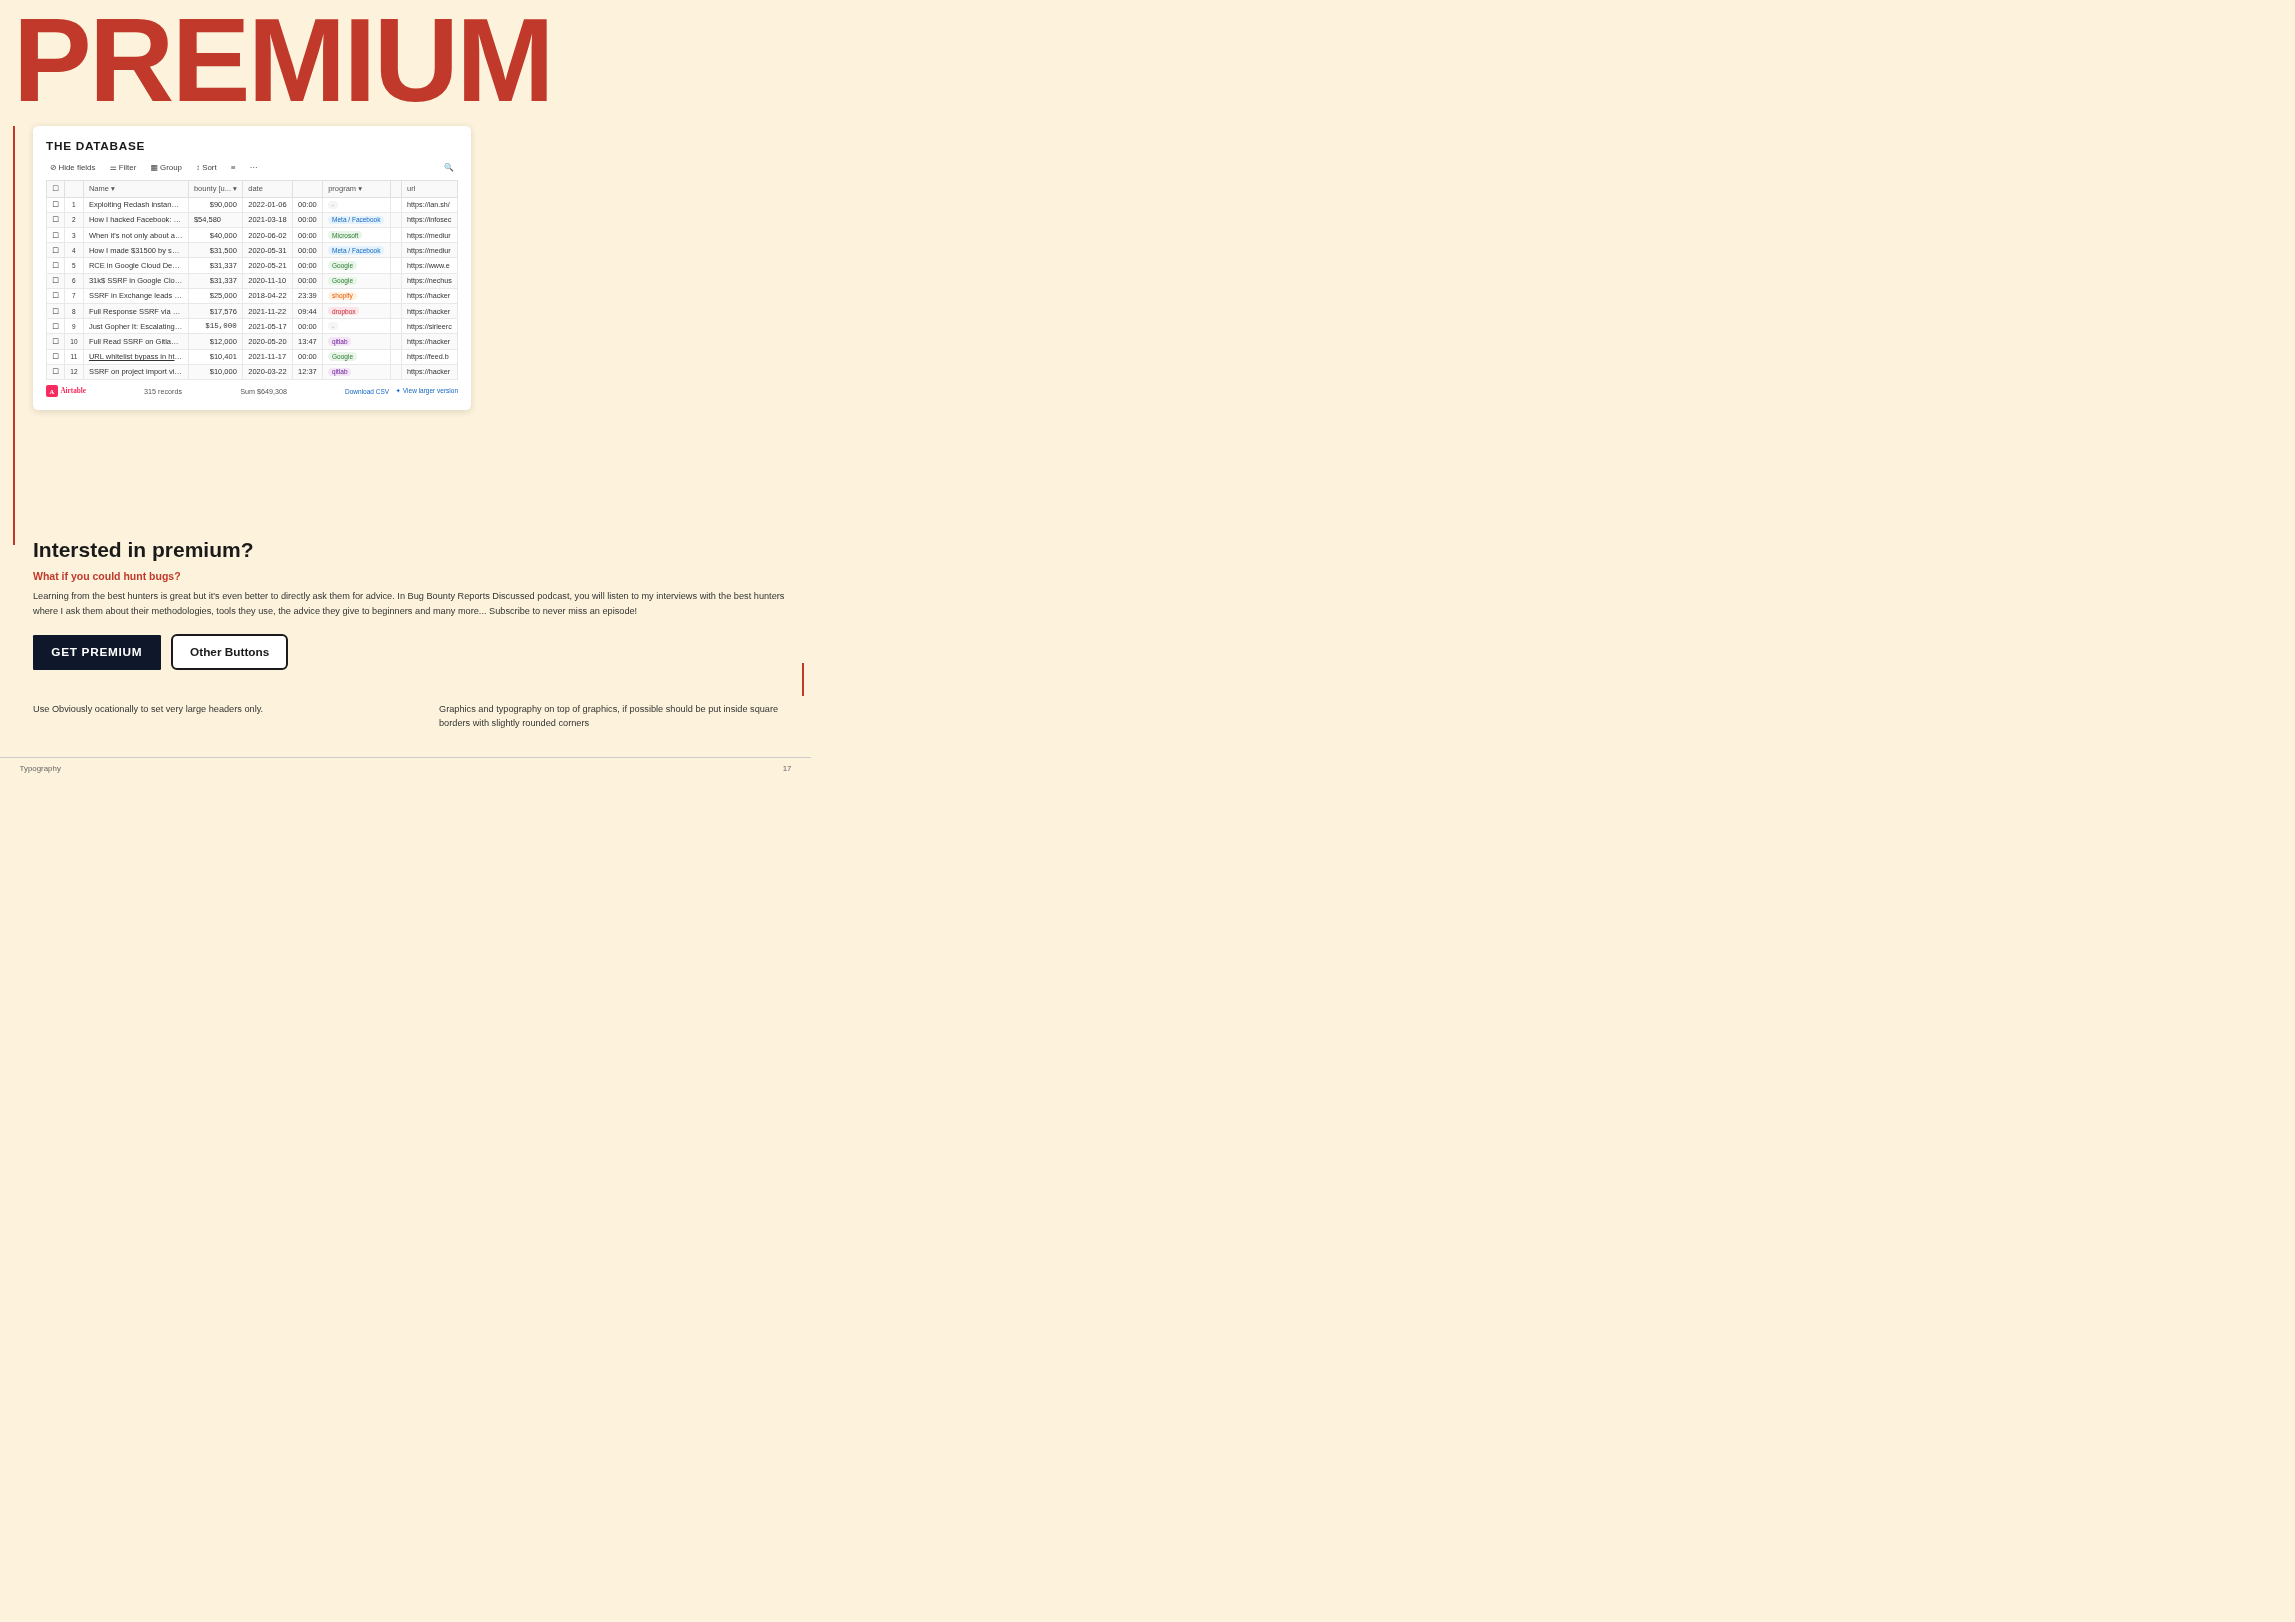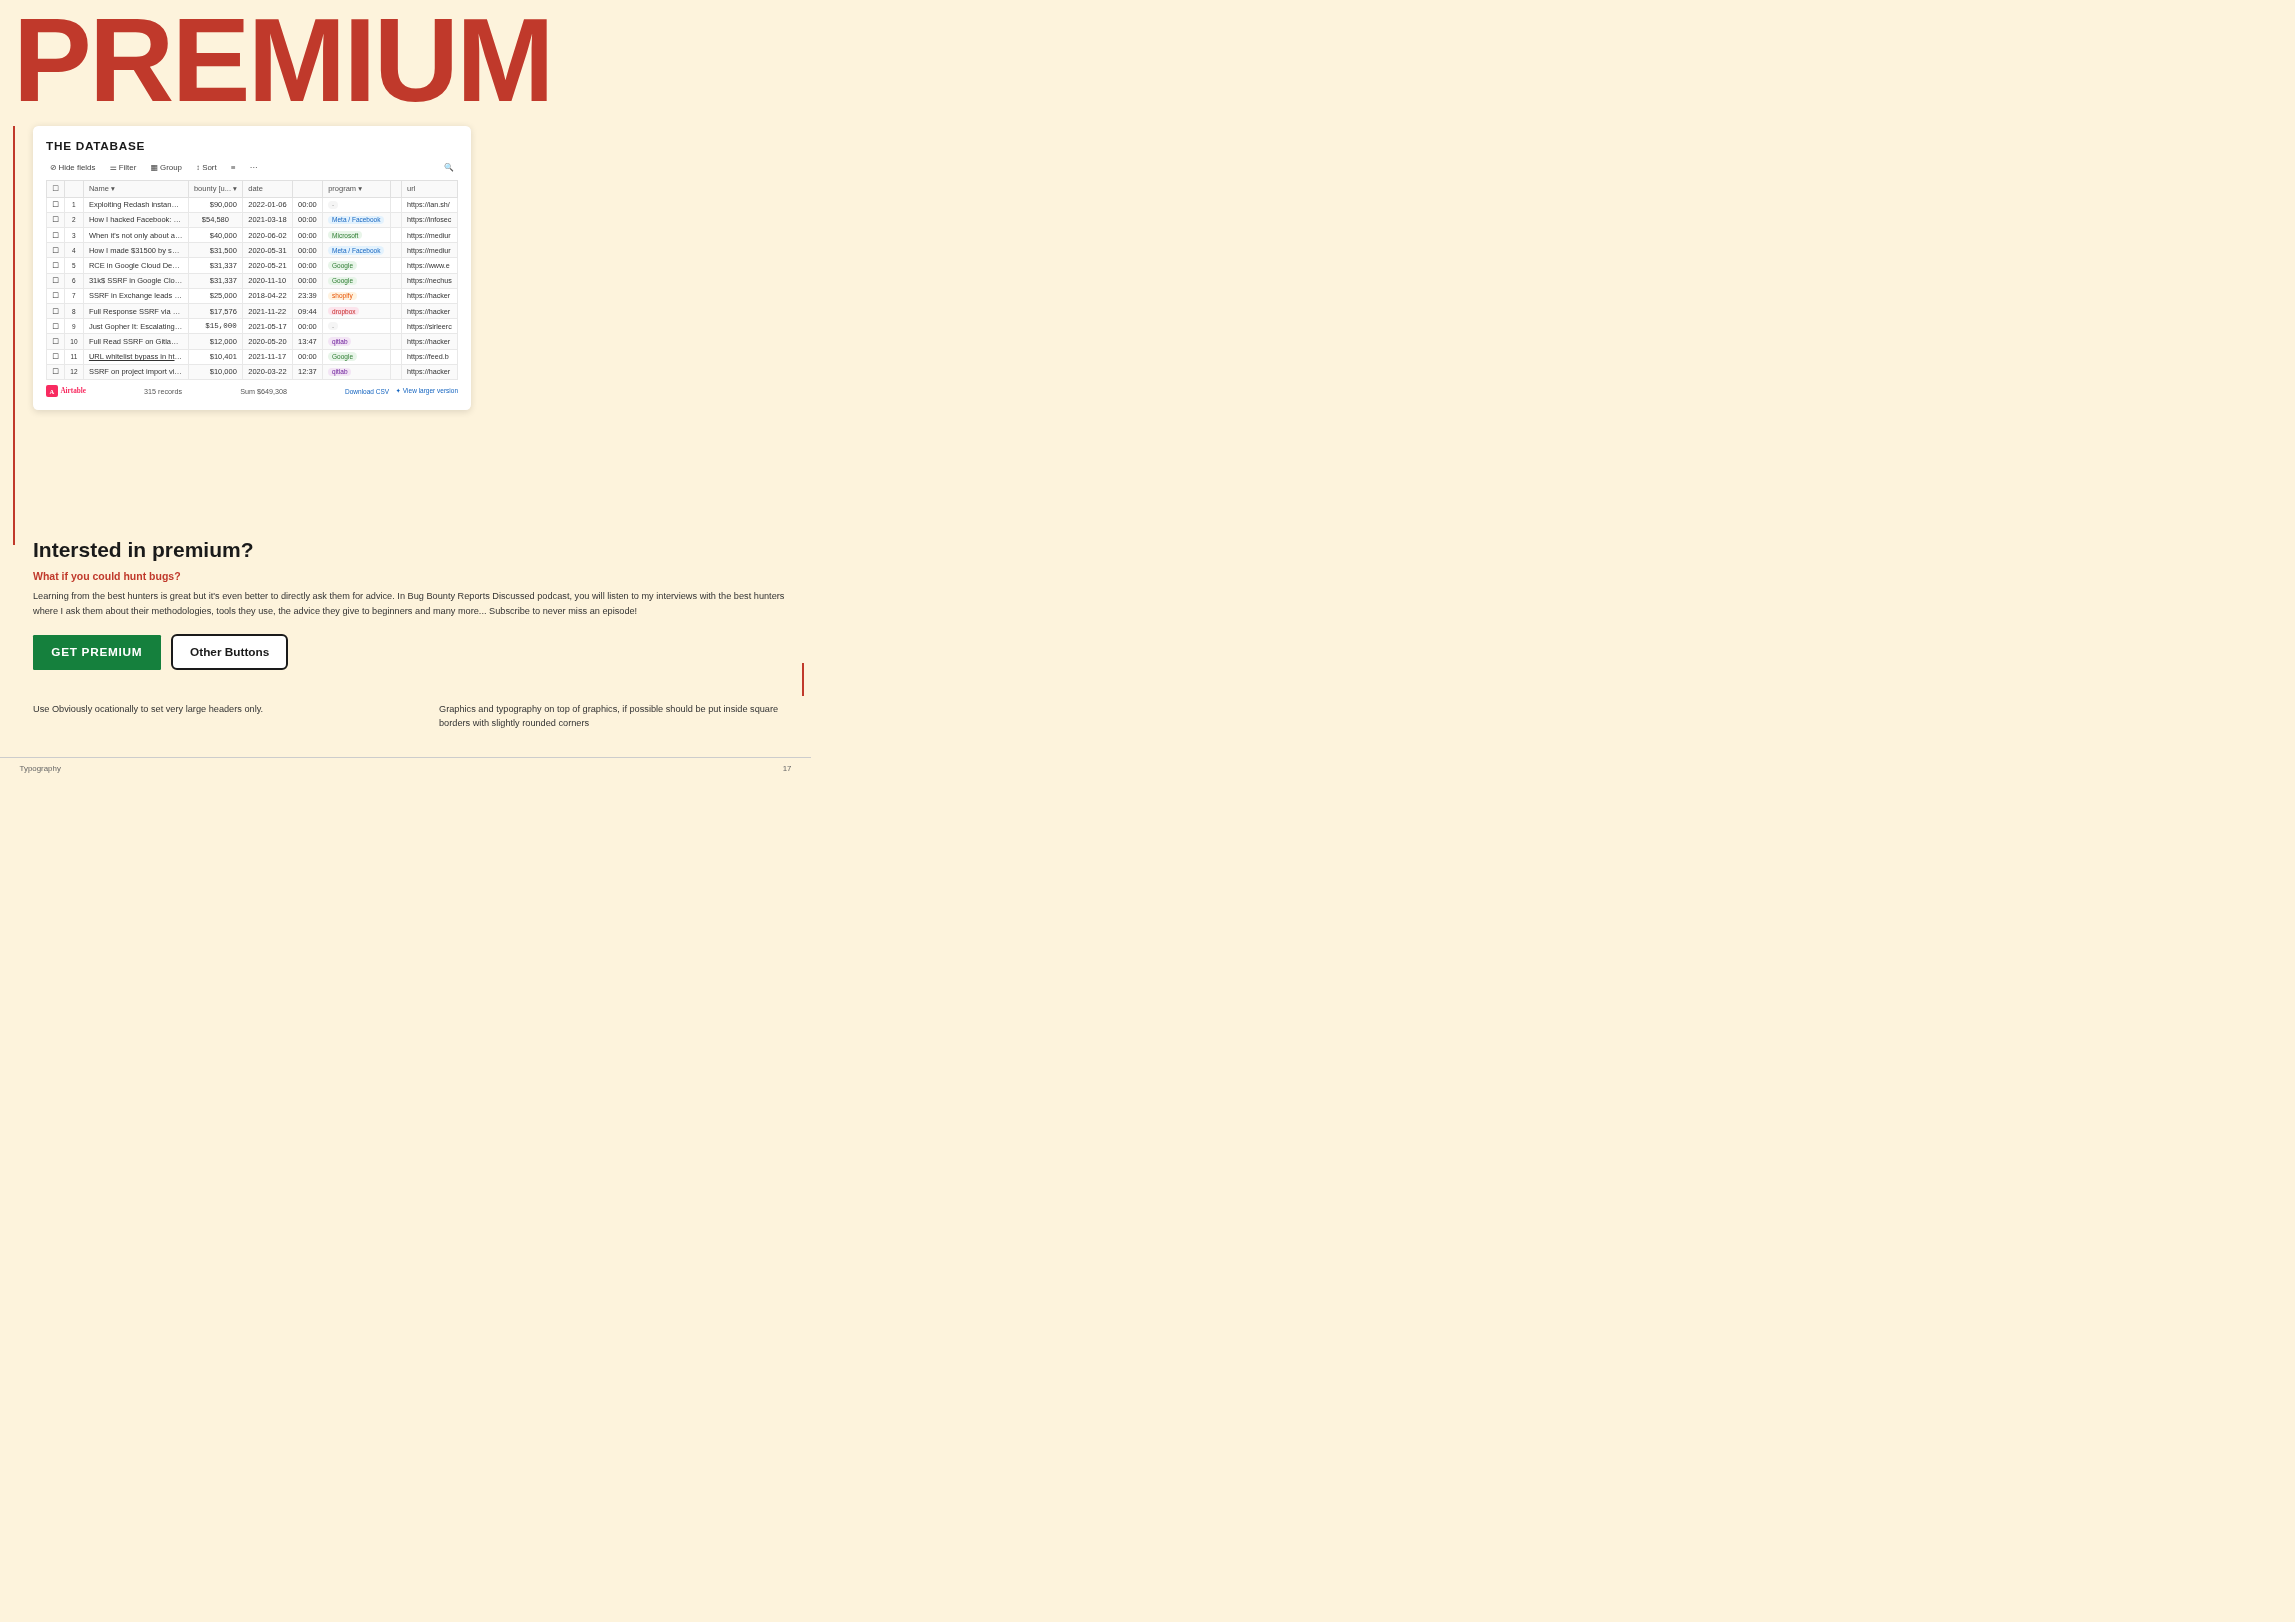--- a/index.html
+++ b/index.html
@@ -211,21 +211,21 @@
       margin-bottom: 15.7px;
     }
 
     .btn-row {
       display: flex;
       gap: 10.5px;
       align-items: center;
     }
 
     .btn-premium {
-      background: #15803d;
+      background: #0f172a;
       color: #fff;
       font-size: 11.8px;
       font-weight: 900;
       padding: 10.5px 18.3px;
       border: none;
       cursor: pointer;
       text-transform: uppercase;
       letter-spacing: 0.7px;
       font-family: 'Arial Black', 'Arial', sans-serif;
       border-radius: 1.3px;
@@ -356,21 +356,21 @@
       <td>2022-01-06</td>
       <td>00:00</td>
       <td><span class="tag tag-empty">-</span></td>
       <td></td>
       <td class="url-text" style="max-width:65px;overflow:hidden;text-overflow:ellipsis;">https://ian.sh/</td>
     </tr>
               <tr>
       <td class="checkbox-col">☐</td>
       <td class="row-num">2</td>
       <td style="max-width:105px;overflow:hidden;text-overflow:ellipsis;">How I hacked Facebook: Pa...</td>
-      <td style="text-align:center;border-radius:6px;">$54,580</td>
+      <td style="text-align:left;border-radius:6px;">$54,580</td>
       <td>2021-03-18</td>
       <td>00:00</td>
       <td><span class="tag tag-meta">Meta / Facebook</span></td>
       <td></td>
       <td class="url-text" style="max-width:65px;overflow:hidden;text-overflow:ellipsis;">https://infosec</td>
     </tr>
               <tr>
       <td class="checkbox-col">☐</td>
       <td class="row-num">3</td>
       <td style="max-width:105px;overflow:hidden;text-overflow:ellipsis;">When it's not only about a ...</td>

